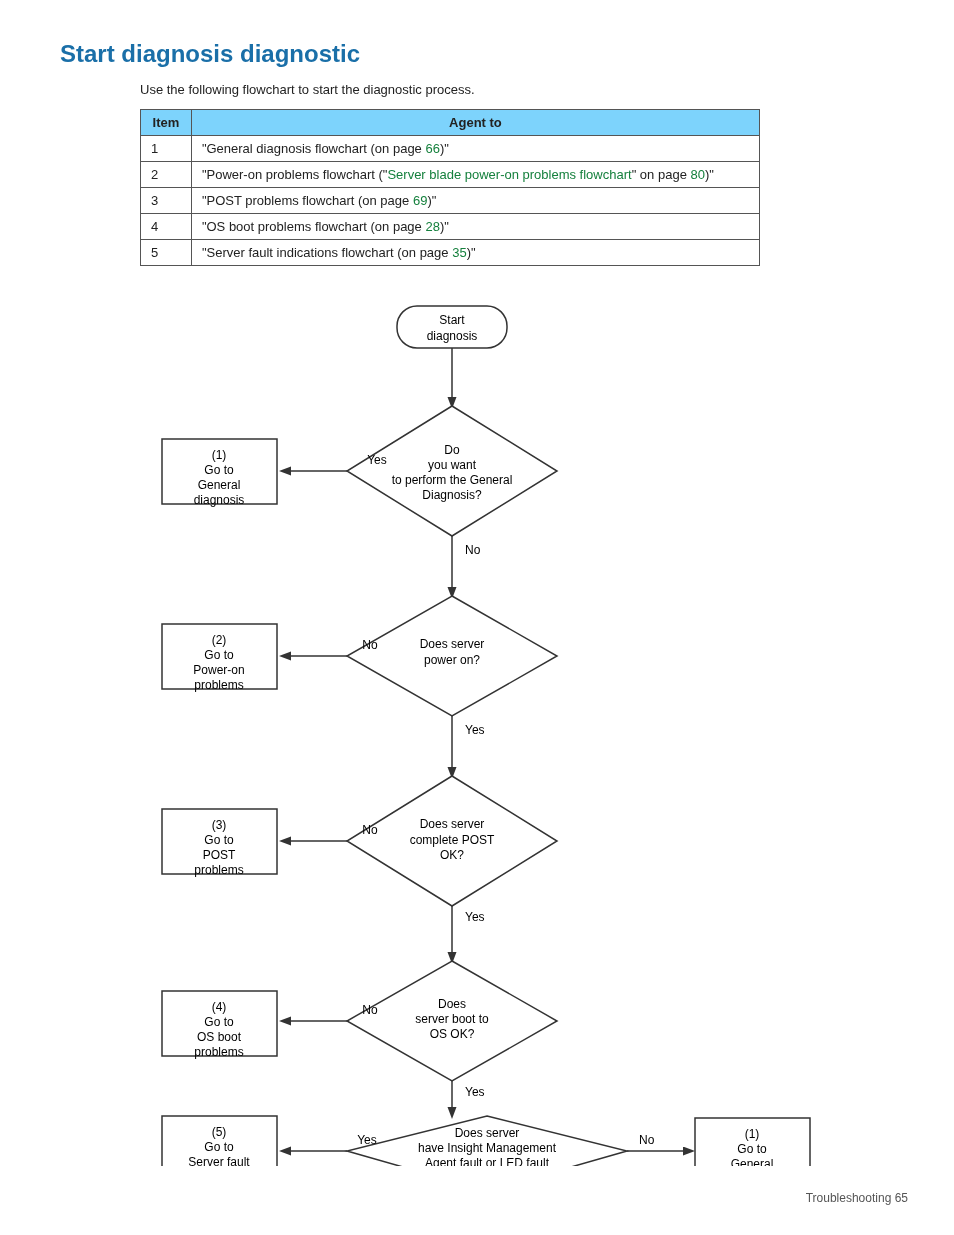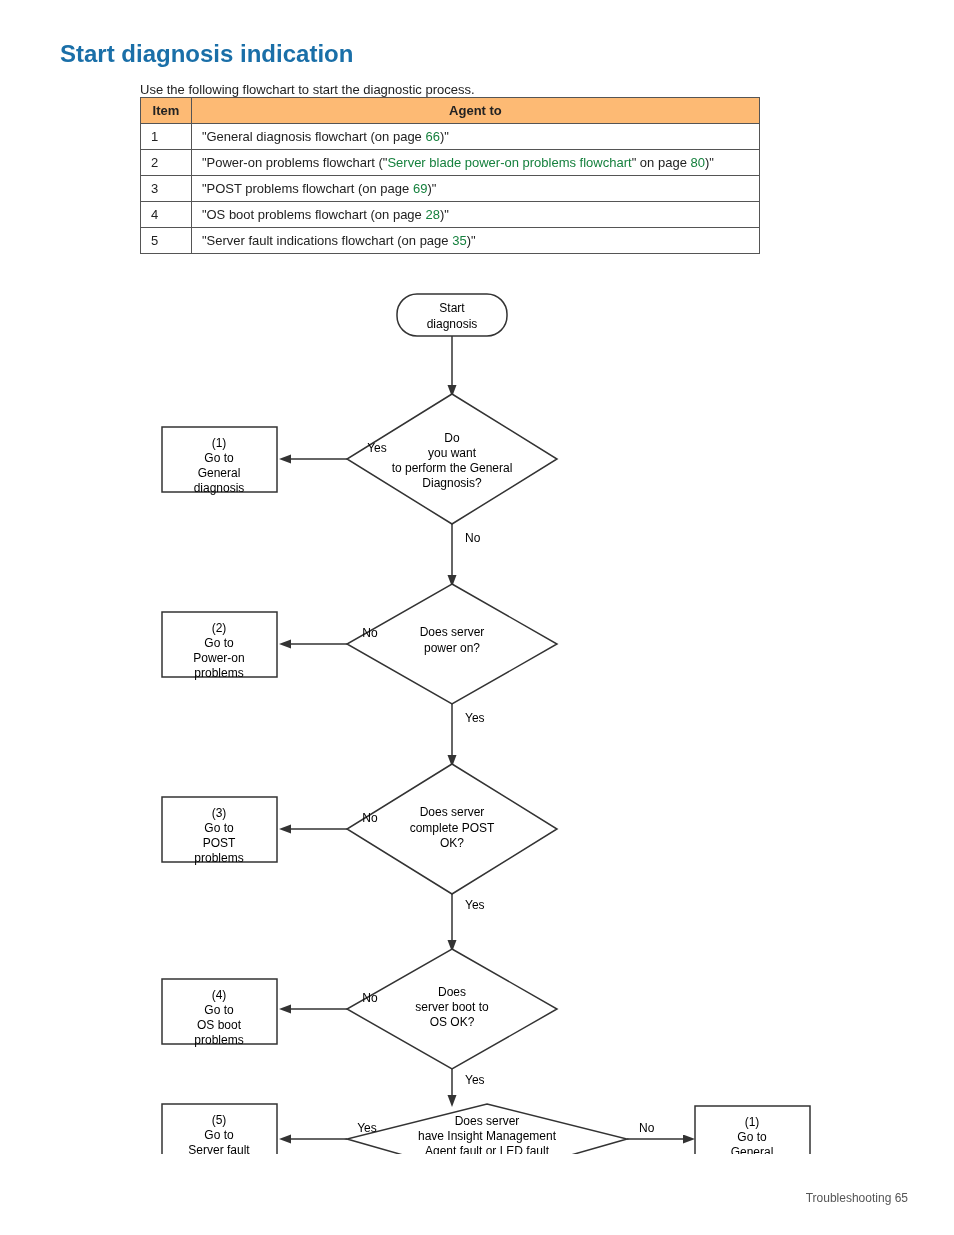--- a/index.html
+++ b/index.html
@@ -13,35 +13,36 @@
       min-height: 1235px;
       position: relative;
     }
     h1 {
       color: #1a6fa8;
       font-size: 24px;
       font-weight: bold;
       margin-bottom: 14px;
     }
     .intro {
+      margin-bottom: 12px;
       margin-left: 80px;
     }
     table {
       border-collapse: collapse;
       margin-left: 80px;
       margin-bottom: 30px;
       width: 620px;
     }
     table th, table td {
       border: 1px solid #555;
       padding: 5px 10px;
       vertical-align: top;
     }
     table th {
-      background: #fdba74;
+      background: #7dd3fc;
       font-weight: bold;
     }
     .link-blue { color: #15803d; text-decoration: none; }
     .flowchart-area {
       position: relative;
       width: 820px;
       margin: 16px auto;
       height: 870px;
     }
     
@@ -53,21 +54,21 @@
       position: absolute;
       bottom: 30px;
       right: 46px;
       font-size: 12px;
       color: #555;
     }
   </style>
 </head>
 <body>
 
-<h1>Start diagnosis indication</h1>
+<h1>Start diagnosis diagnostic</h1>
 <p class="intro">Use the following flowchart to start the diagnostic process.</p>
 
 <table>
   <tbody>
       <tr>
     <th>Item</th>
     <th>Agent to</th>
   </tr>
   <tr>
     <td>1</td>

